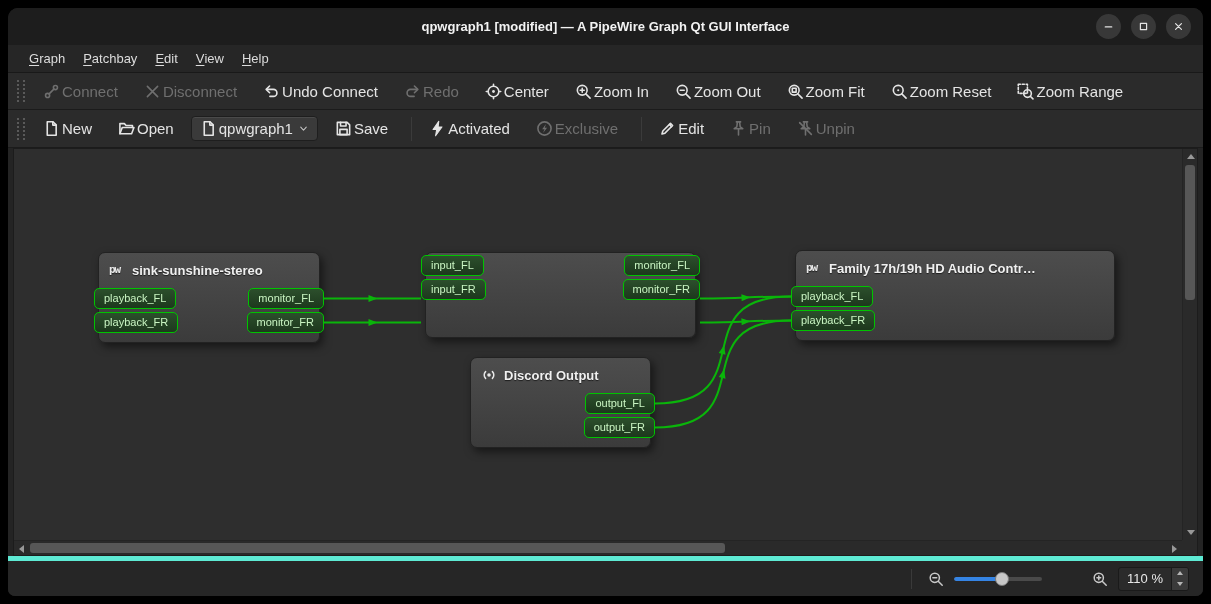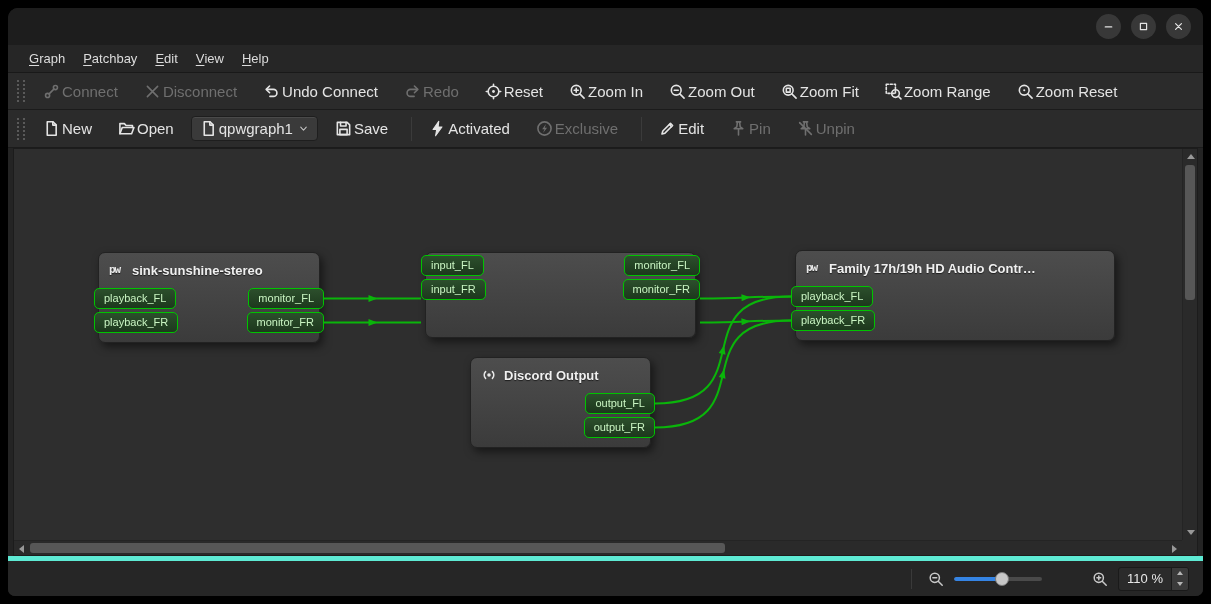--- a/index.html
+++ b/index.html
@@ -137,20 +137,21 @@
   .spin-up, .spin-down { flex: 1; background: #3a3a3a; display: flex; align-items: center; justify-content: center; }
   .spin-up::after   { content: ''; border: 3.5px solid transparent; border-bottom: 4px solid #b5b5b5; margin-top: -3px; }
   .spin-down::after { content: ''; border: 3.5px solid transparent; border-top: 4px solid #b5b5b5; margin-bottom: -3px; }
 </style>
 </head>
 <body>
 
 <div class="window">
 
   <div class="titlebar">
+    <span class="title">qpwgraph1 [modified] — A PipeWire Graph Qt GUI Interface</span>
     <div class="win-controls">
         <div class="ctrl">
           <span class="icon">
             <svg viewBox="0 0 16 16" fill="none" stroke="currentColor" stroke-width="1.5" stroke-linecap="round" stroke-linejoin="round">
               <path d="M4 8.5 H12"></path>
             </svg>
           </span>
         </div>
         <div class="ctrl">
           <span class="icon">
@@ -216,21 +217,21 @@
         <span>Redo</span>
       </div>
       <div class="tb-btn">
         <span class="icon">
           <svg viewBox="0 0 16 16" fill="none" stroke="currentColor" stroke-width="1.5" stroke-linecap="round" stroke-linejoin="round">
             <circle cx="8" cy="8" r="5"></circle>
             <circle cx="8" cy="8" r="1.3" fill="currentColor" stroke="none"></circle>
             <path d="M8 1.2 V2.8 M8 13.2 V14.8 M1.2 8 H2.8 M13.2 8 H14.8"></path>
           </svg>
         </span>
-        <span>Reset</span>
+        <span>Center</span>
       </div>
       <div class="tb-btn">
         <span class="icon">
           <svg viewBox="0 0 16 16" fill="none" stroke="currentColor" stroke-width="1.5" stroke-linecap="round" stroke-linejoin="round">
             <circle cx="6.8" cy="6.8" r="4.6"></circle>
             <path d="M10.2 10.2 L14.2 14.2"></path>
             <path d="M6.8 4.9 V8.7 M4.9 6.8 H8.7"></path>
           </svg>
         </span>
         <span>Zoom In</span>
@@ -251,36 +252,36 @@
             <circle cx="6.8" cy="6.8" r="4.6"></circle>
             <path d="M10.2 10.2 L14.2 14.2"></path>
             <rect x="5" y="5" width="3.6" height="3.6"></rect>
           </svg>
         </span>
         <span>Zoom Fit</span>
       </div>
       <div class="tb-btn">
         <span class="icon">
           <svg viewBox="0 0 16 16" fill="none" stroke="currentColor" stroke-width="1.5" stroke-linecap="round" stroke-linejoin="round">
+            <circle cx="6.8" cy="6.8" r="4.6"></circle>
+            <path d="M10.2 10.2 L14.2 14.2"></path>
+            <circle cx="6.8" cy="6.8" r="1" fill="currentColor" stroke="none"></circle>
+          </svg>
+        </span>
+        <span>Zoom Reset</span>
+      </div>
+      <div class="tb-btn">
+        <span class="icon">
+          <svg viewBox="0 0 16 16" fill="none" stroke="currentColor" stroke-width="1.5" stroke-linecap="round" stroke-linejoin="round">
             <rect x="1.2" y="1.2" width="8.6" height="8.6" stroke-dasharray="2 1.7"></rect>
             <circle cx="9.9" cy="9.9" r="3.6"></circle>
             <path d="M12.5 12.5 L15 15"></path>
           </svg>
         </span>
         <span>Zoom Range</span>
-      </div>
-      <div class="tb-btn">
-        <span class="icon">
-          <svg viewBox="0 0 16 16" fill="none" stroke="currentColor" stroke-width="1.5" stroke-linecap="round" stroke-linejoin="round">
-            <circle cx="6.8" cy="6.8" r="4.6"></circle>
-            <path d="M10.2 10.2 L14.2 14.2"></path>
-            <circle cx="6.8" cy="6.8" r="1" fill="currentColor" stroke="none"></circle>
-          </svg>
-        </span>
-        <span>Zoom Reset</span>
       </div>
     </div>
   <div class="toolbar" id="toolbar-patchbay">
       <span class="tb-handle"></span>
       <div class="tb-btn">
         <span class="icon">
           <svg viewBox="0 0 16 16" fill="none" stroke="currentColor" stroke-width="1.5" stroke-linecap="round" stroke-linejoin="round">
             <path d="M4 1.6 H9.4 L12.4 4.6 V14.4 H4 Z"></path>
             <path d="M9.2 1.8 V4.8 H12.2"></path>
           </svg>

